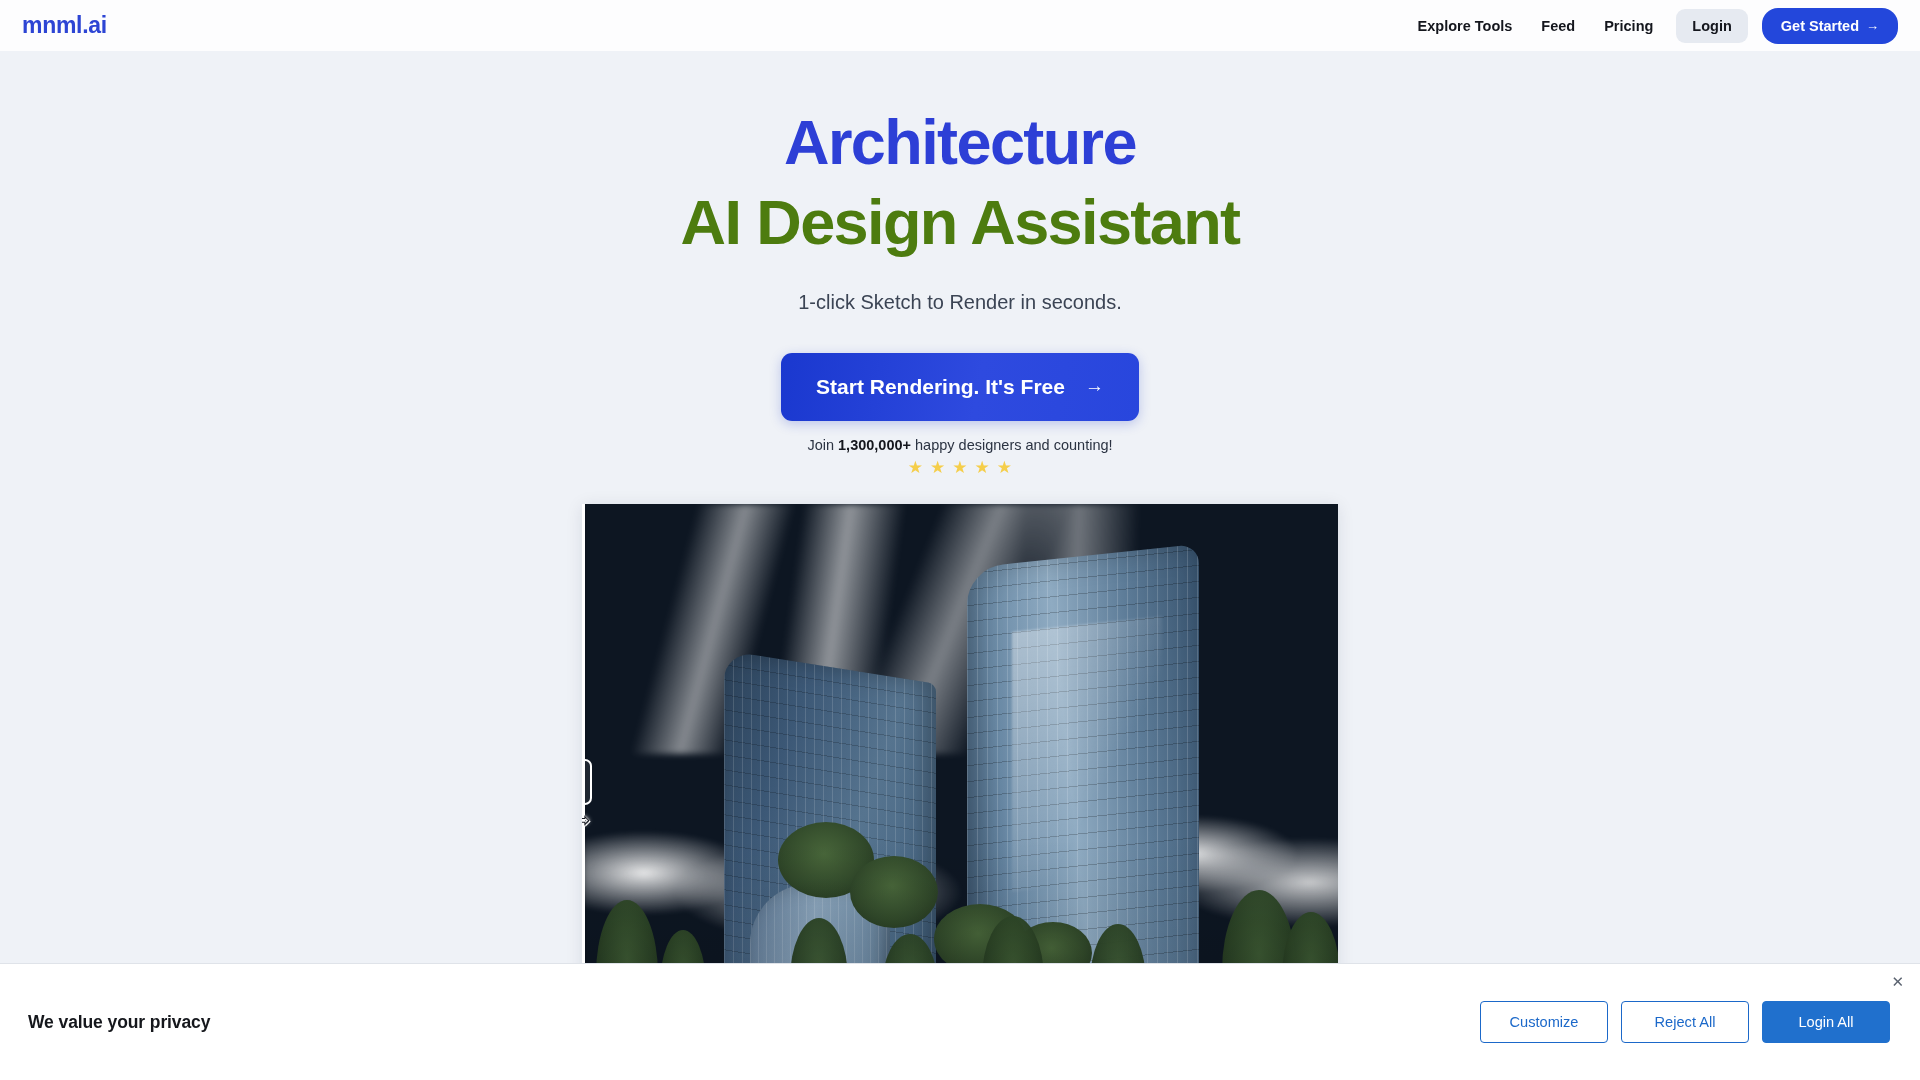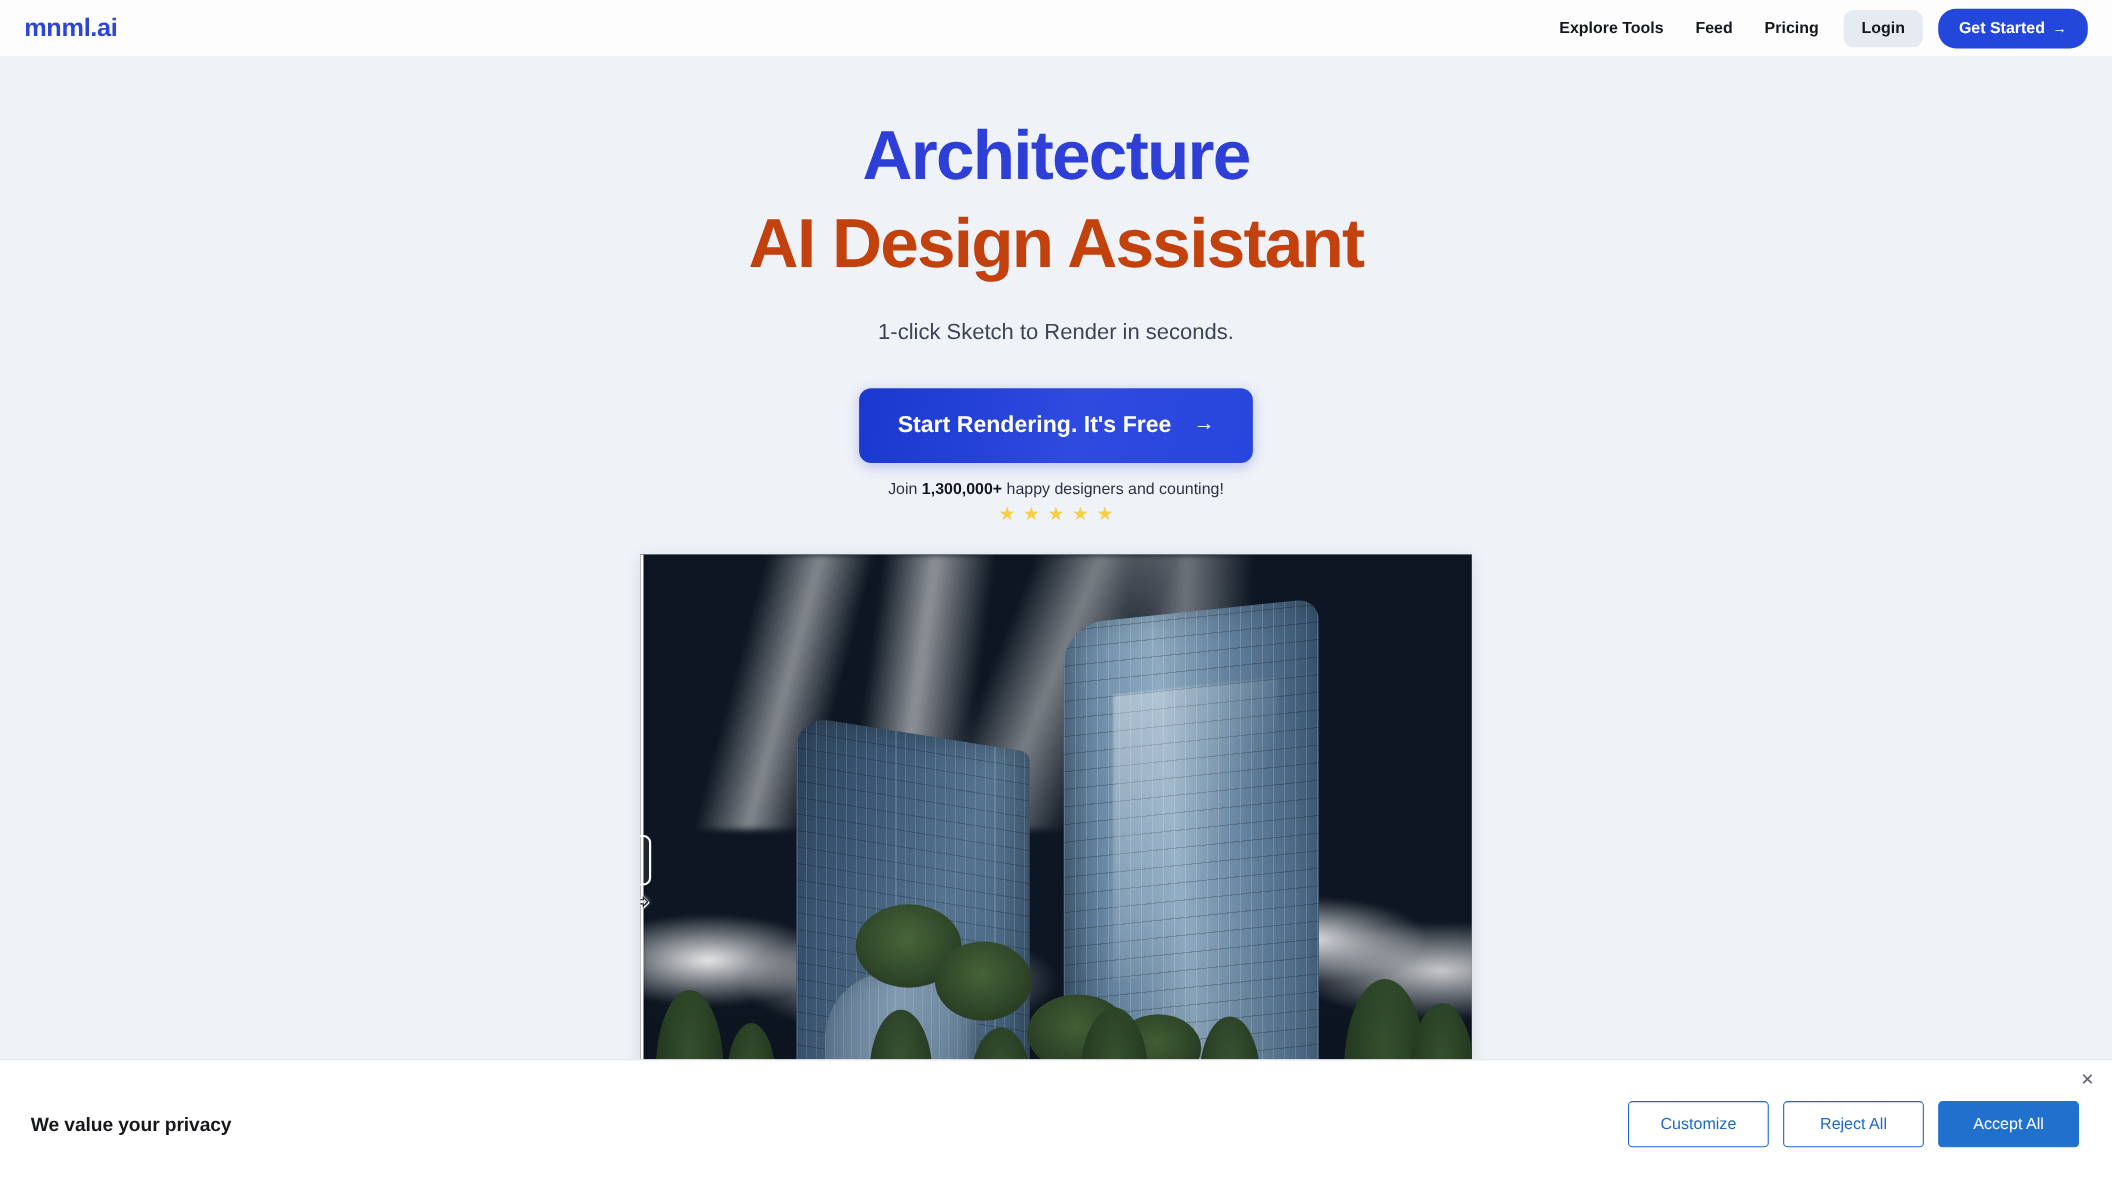--- a/index.html
+++ b/index.html
@@ -51,21 +51,21 @@
     display:flex; flex-direction:column; align-items:center;
     background:#eff2f7;
   }
   .h1 {
     margin-top:59px;
     text-align:center;
     font-size:63px; line-height:1.02;
     font-weight:800; letter-spacing:-1.6px;
   }
   .h1-accent { color:#2d3fd6; display:block; }
-  .h1-main { color:#c2410c; display:block; margin-top:16px; }
+  .h1-main { color:#4d7c0f; display:block; margin-top:16px; }
 
   .sub {
     margin-top:33px;
     text-align:center;
     font-size:20px; line-height:1.48;
     color:#3b4454; font-weight:400;
   }
   .sub span { display:block; }
 
   .cta-wrap { margin-top:36px; }
@@ -399,17 +399,17 @@
 </div>
 
 <div class="cookie">
   <div class="cookie-text">
     <div class="cookie-title">We value your privacy</div>
   </div>
 
   <div class="cookie-actions">
     <div class="ck-btn ck-outline">Customize</div>
     <div class="ck-btn ck-outline">Reject All</div>
-    <div class="ck-btn ck-solid">Accept All</div>
+    <div class="ck-btn ck-solid">Login All</div>
   </div>
 
   <div class="cookie-close">✕</div>
 </div>
 
 </body></html>

